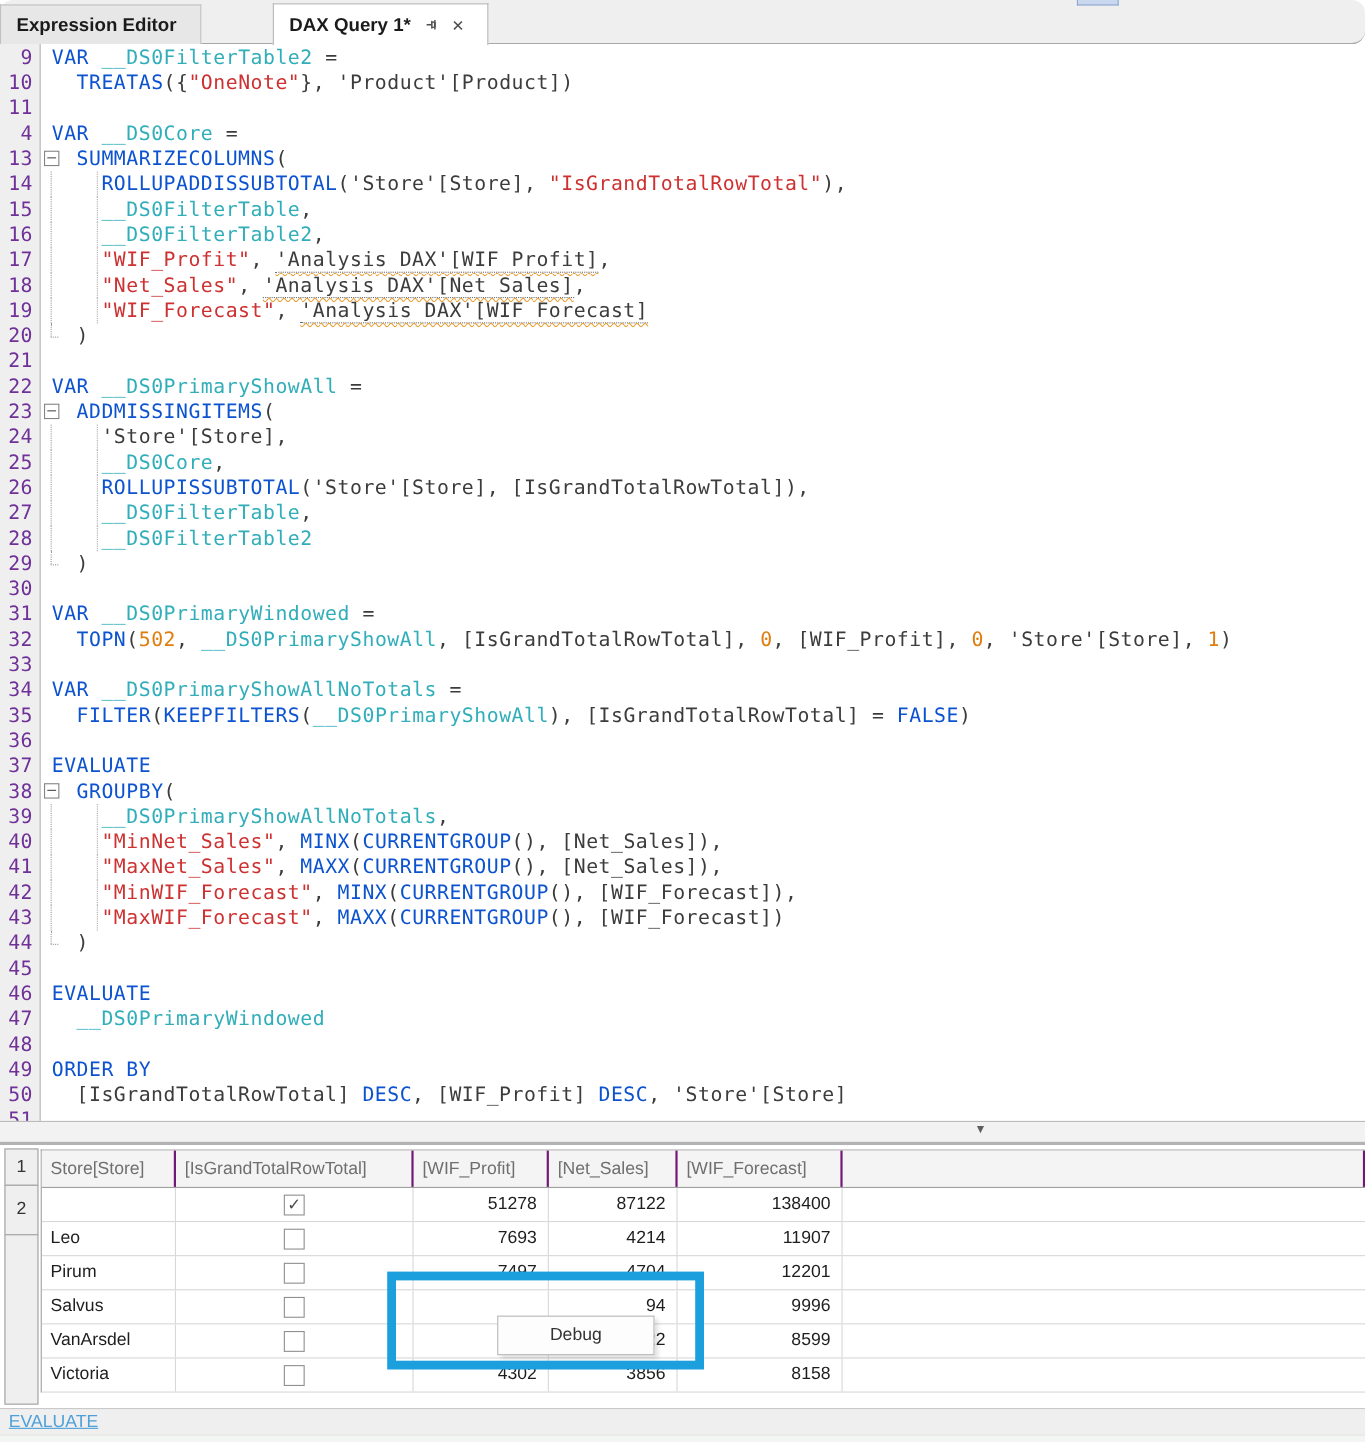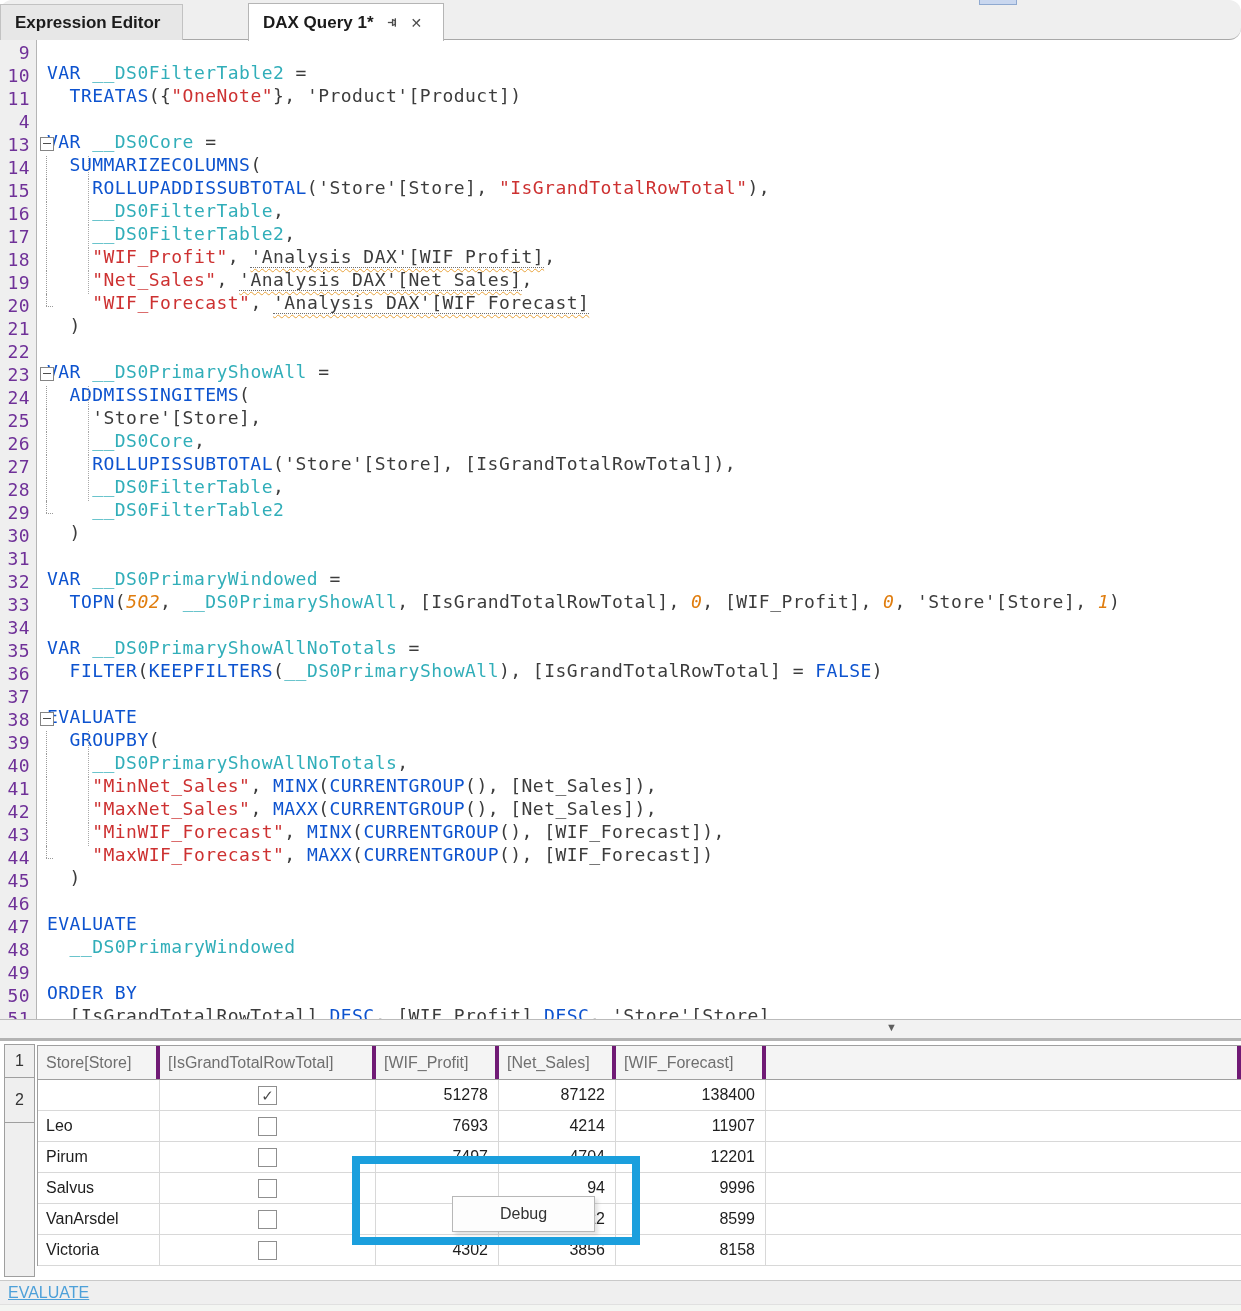--- a/index.html
+++ b/index.html
@@ -21,51 +21,51 @@
   .pin-svg{width:15px;height:15px;margin-left:12px;}
   .partial-btn{position:absolute;left:979px;top:0;width:38px;height:5px;background:#c9d7ef;
     border:1px solid #8fa9d0;border-top:none;box-sizing:border-box;z-index:3;}
   
   .editor{position:absolute;left:0;top:40px;width:1241px;height:979px;background:#fff;overflow:hidden;}
   .gutter-bg{position:absolute;left:0;top:0;width:36px;height:100%;background:#efefef;
     border-right:1px solid #b5b5b5;}
   .line{position:absolute;left:0;width:100%;height:23px;
     font-family:"DejaVu Sans Mono",monospace;font-size:18px;line-height:23px;letter-spacing:0.46px;}
   .line .num{position:absolute;left:0;top:0;width:30px;text-align:right;color:var(--ln,#6f3198);}
-  .line .code{position:absolute;left:47px;top:0;white-space:pre;color:var(--pl,#3c3c3c);margin-top:20px;}
+  .line .code{position:absolute;left:47px;top:0;white-space:pre;color:var(--pl,#3c3c3c);}
   .ig{position:absolute;left:88px;top:0;height:23px;border-left:1px dotted #a9a9a9;}
   .fold{position:absolute;left:36px;top:0;width:24px;height:23px;}
   .fold-start .fbox{position:absolute;left:4px;top:4px;width:14px;height:14px;background:#fff;
     border:1px solid #848484;box-sizing:border-box;}
   .fold-start .fbox::after{content:"";position:absolute;left:2px;right:2px;top:5px;border-top:1px solid #4d4d4d;}
   .fold-mid::before{content:"";position:absolute;left:10px;top:0;height:23px;border-left:1px dotted #9a9a9a;}
   .fold-end::before{content:"";position:absolute;left:10px;top:0;height:12px;border-left:1px dotted #9a9a9a;}
   .fold-end::after{content:"";position:absolute;left:10px;top:12px;width:7px;border-top:1px dotted #9a9a9a;}
   .tk-k{color:var(--kw,#0d53cf);}
   .tk-v{color:var(--vr,#31aeb9);}
   .tk-s{color:var(--st,#cd3131);}
-  .tk-n{color:var(--nm,#e07d0e);font-style:italic;}
+  .tk-n{color:var(--nm,#e07d0e);}
   .tk-p{color:var(--pl,#3c3c3c);}
   .tk-u{color:var(--pl,#3c3c3c);border-bottom:1px dotted #6f6f6f;
     text-decoration:underline wavy #e8a33d 1px;text-underline-offset:5px;}
   
   .splitter{position:absolute;left:0;top:1019px;width:1241px;height:22px;background:#f2f2f2;
     border-top:1px solid #bbbbbb;border-bottom:3px solid #b3b3b3;box-sizing:border-box;}
   .splitter .tri{position:absolute;left:886px;top:1px;font-size:11px;color:#5e5e5e;cursor:pointer;}
   
   .results{position:absolute;left:0;top:1041px;width:1241px;height:239px;background:#fff;overflow:hidden;}
   .rowhdrs{position:absolute;left:4px;top:4px;width:31px;}
   .rowhdr{box-sizing:border-box;width:31px;background:#efefef;border:1px solid #9f9f9f;margin-top:-1px;
     display:flex;align-items:center;justify-content:center;font-size:16px;color:#333;}
   .grid{position:absolute;left:37px;top:4px;right:0;border-left:1px solid #9f9f9f;border-top:1px solid #9f9f9f;}
   .trow{display:flex;height:31px;border-bottom:1px solid #d8d8d8;box-sizing:border-box;}
   .thead{height:34px;background:#f4f4f4;border-bottom:1px solid #9f9f9f;}
   .cell{box-sizing:border-box;border-right:1px solid #d8d8d8;display:flex;align-items:center;
     font-size:16px;color:#1e1e1e;overflow:hidden;}
-  .thead .cell{border-right:4px solid #701a75;color:#6f6f6f;}
+  .thead .cell{border-right:2px solid #701a75;color:#6f6f6f;}
   .c0{width:122px;padding-left:8px;}
   .c1{width:216px;justify-content:center;}
   .c2{width:123px;justify-content:flex-end;padding-right:10px;}
   .c3{width:117px;justify-content:flex-end;padding-right:10px;}
   .c4{width:150px;justify-content:flex-end;padding-right:10px;}
   .c5{flex:1;border-right:none;}
   .thead .c1{justify-content:flex-start;padding-left:8px;}
   .thead .c2,.thead .c3,.thead .c4{justify-content:flex-start;padding-left:8px;}
   .cb{width:19px;height:19px;border:1px solid #8f8f8f;background:#fff;box-sizing:border-box;
     display:flex;align-items:center;justify-content:center;font-size:15px;color:#4a4a4a;line-height:17px;}

